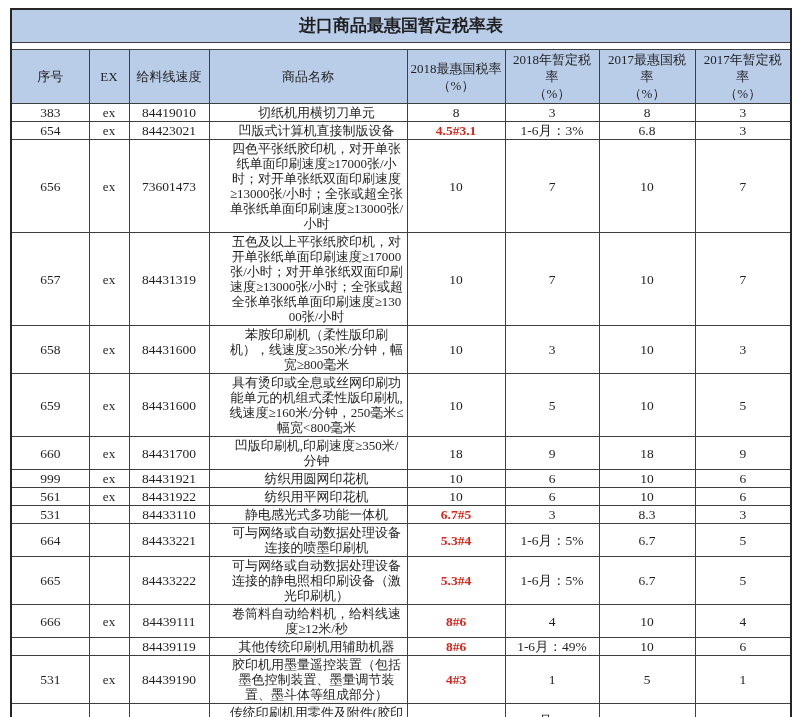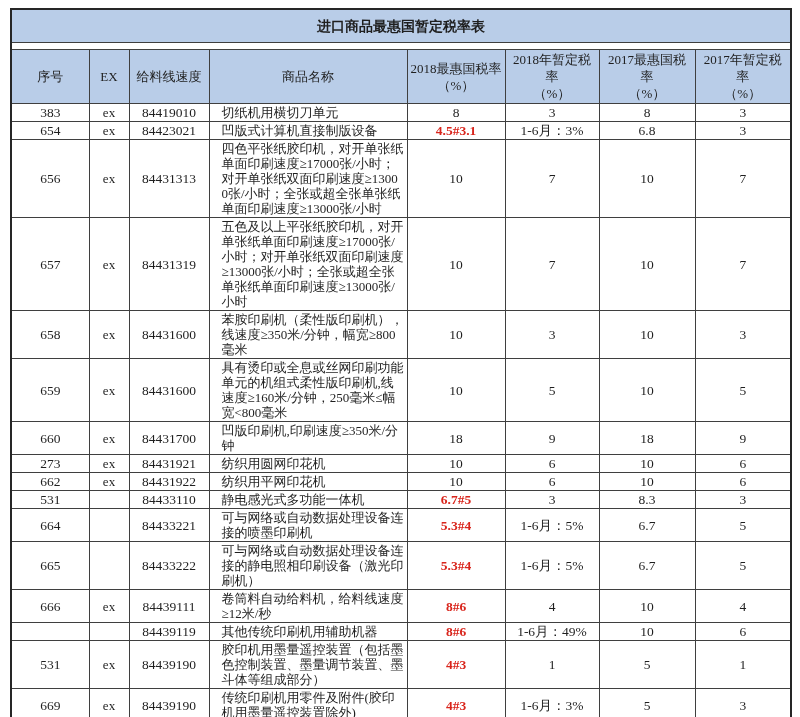--- a/index.html
+++ b/index.html
@@ -24,28 +24,28 @@
     border:1px solid var(--border);
     padding:1px 3px;
     font-size:13px;line-height:15px;
     text-align:center;vertical-align:middle;
     overflow:hidden;
     word-break:break-all;
   }
   .title-cell{
     background:var(--fill);
     font-family:"Liberation Sans","DejaVu Sans",sans-serif;
-    font-weight:bold;font-size:14px;height:30px;line-height:30px;
+    font-weight:bold;font-size:17px;height:30px;line-height:30px;
   }
   .spacer-cell{height:6px;padding:0;background:#ffffff;}
   th{
     background:var(--fill);
     font-weight:normal;height:42px;font-size:13px;line-height:17px;
   }
-  td.name-cell{text-align:left;padding-left:12px;}
+  td.name-cell{text-align:center;padding-left:20px;}
   td.num{font-size:13.5px;}
   .red{color:var(--red);font-weight:bold;}
 </style>
 </head>
 <body>
 
 <table>
   <colgroup>
     <col style="width:78px">
     <col style="width:40px">
@@ -110,21 +110,21 @@
         <td class="num">84423021</td>
         <td class="name-cell">凹版式计算机直接制版设备</td>
         <td class="num red">4.5#3.1</td>
         <td class="num">1-6月：3%</td>
         <td class="num">6.8</td>
         <td class="num">3</td>
       </tr>
       <tr>
         <td class="num">656</td>
         <td>ex</td>
-        <td class="num">84431313</td>
+        <td class="num">73601473</td>
         <td class="name-cell">四色平张纸胶印机，对开单张纸单面印刷速度≥17000张/小时；对开单张纸双面印刷速度≥13000张/小时；全张或超全张单张纸单面印刷速度≥13000张/小时</td>
         <td class="num">10</td>
         <td class="num">7</td>
         <td class="num">10</td>
         <td class="num">7</td>
       </tr>
       <tr>
         <td class="num">657</td>
         <td>ex</td>
         <td class="num">84431319</td>
@@ -158,31 +158,31 @@
         <td class="num">660</td>
         <td>ex</td>
         <td class="num">84431700</td>
         <td class="name-cell">凹版印刷机,印刷速度≥350米/分钟</td>
         <td class="num">18</td>
         <td class="num">9</td>
         <td class="num">18</td>
         <td class="num">9</td>
       </tr>
       <tr>
-        <td class="num">273</td>
+        <td class="num">999</td>
         <td>ex</td>
         <td class="num">84431921</td>
         <td class="name-cell">纺织用圆网印花机</td>
         <td class="num">10</td>
         <td class="num">6</td>
         <td class="num">10</td>
         <td class="num">6</td>
       </tr>
       <tr>
-        <td class="num">662</td>
+        <td class="num">561</td>
         <td>ex</td>
         <td class="num">84431922</td>
         <td class="name-cell">纺织用平网印花机</td>
         <td class="num">10</td>
         <td class="num">6</td>
         <td class="num">10</td>
         <td class="num">6</td>
       </tr>
       <tr>
         <td class="num">531</td>

